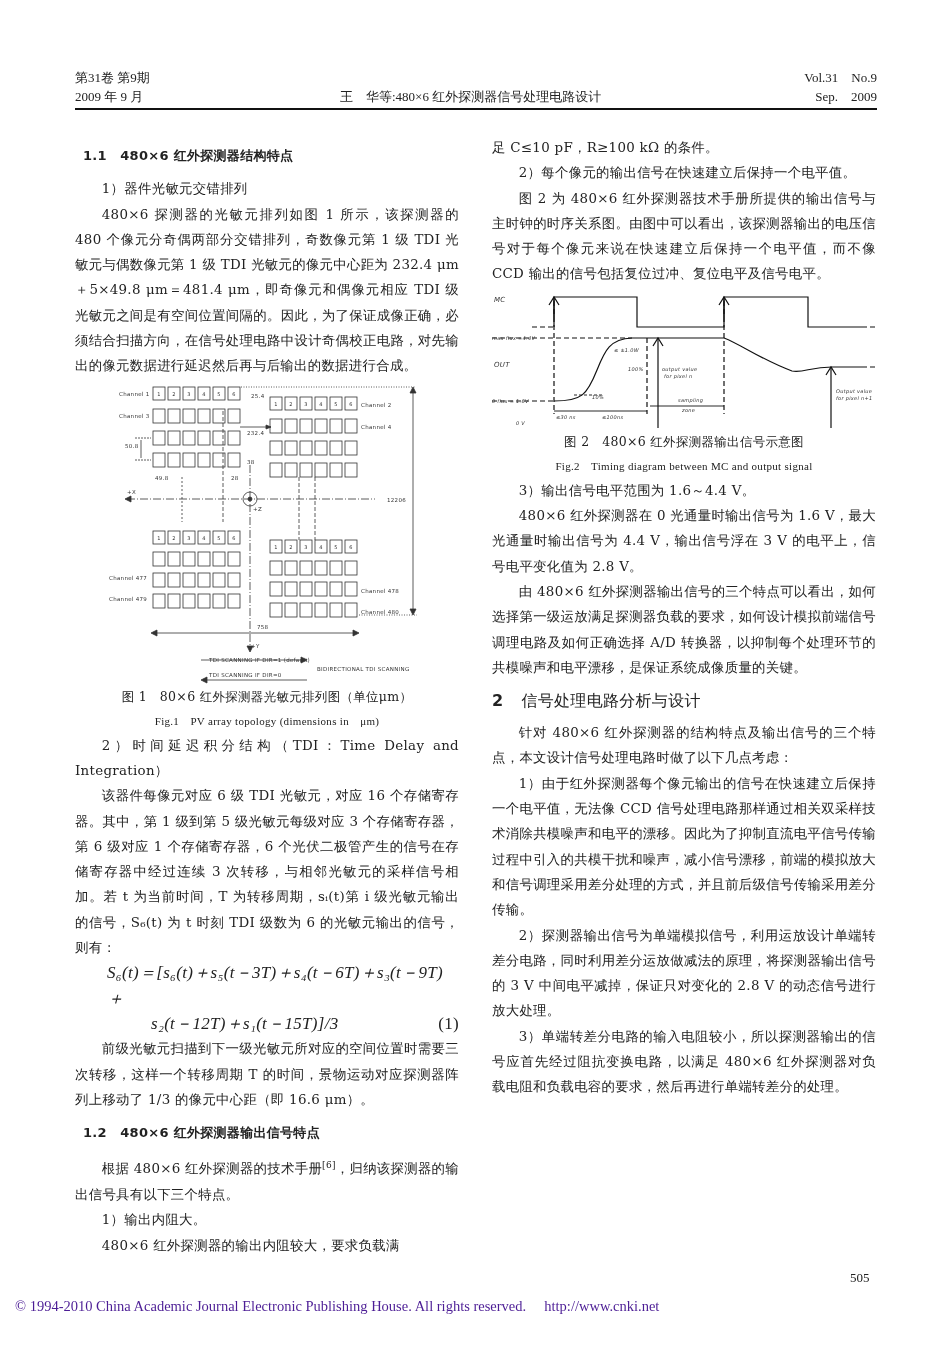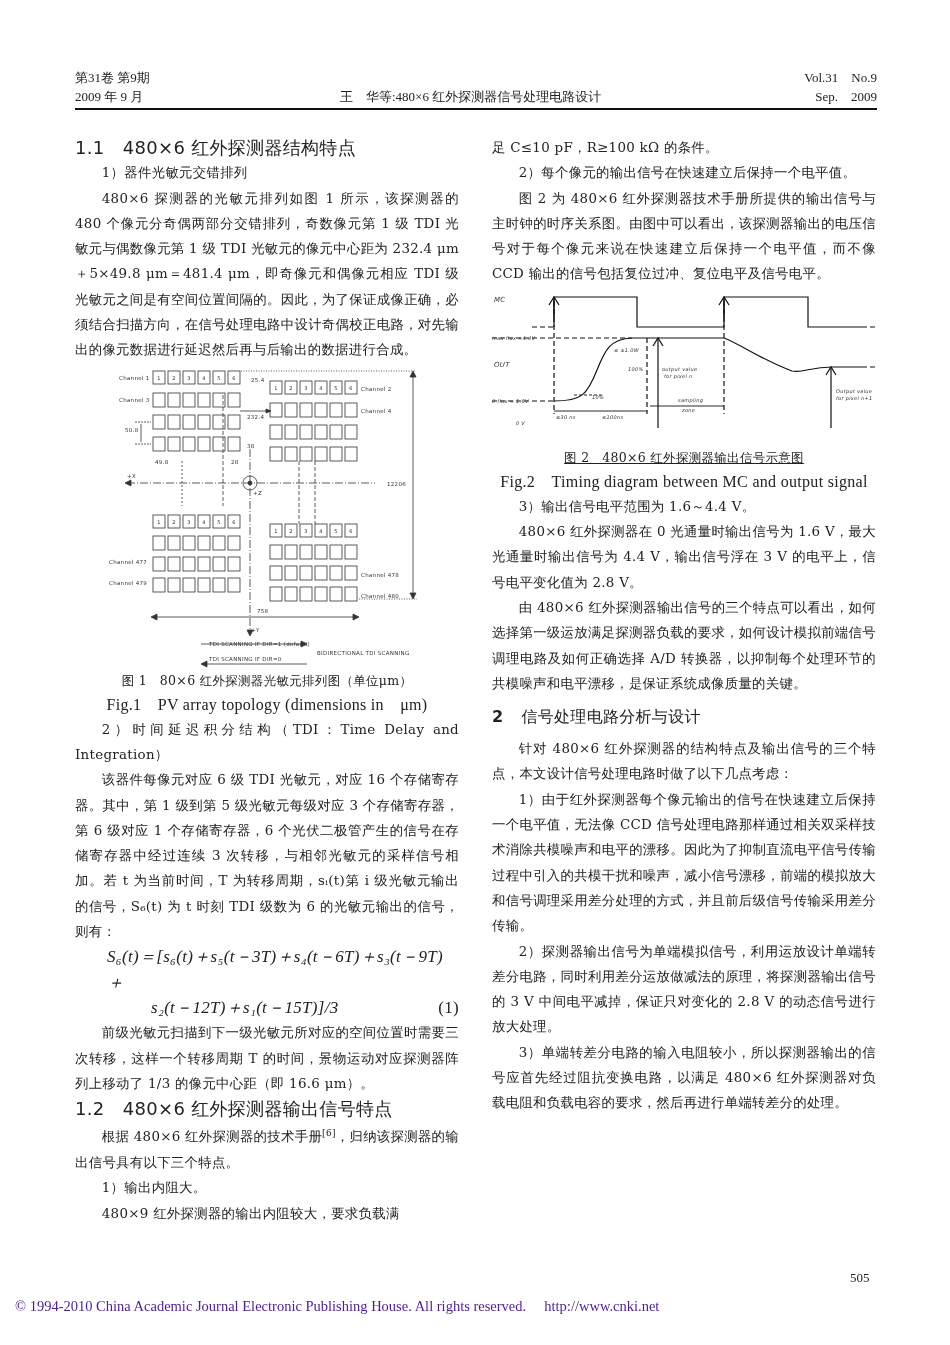--- a/index.html
+++ b/index.html
@@ -8,29 +8,29 @@
   .hdr { position: absolute; left: 75px; width: 802px; top: 68px; font-family: "Liberation Serif", serif; font-size: 13px; color: #222; }
   .hdr .row { display: flex; justify-content: space-between; height: 19px; line-height: 19px; }
   .hdr .row2 { position: relative; }
   .hdr .center { position: absolute; left: 265px; top: 0; }
   .hdr .rule { position: absolute; left: 0; right: 0; top: 40px; border-top: 2px solid #111; }
   .col { position: absolute; top: 135px; width: 384px; font-size: 13.4px; line-height: 25.3px; letter-spacing: 0.3px; }
   .col.left { left: 75px; }
   .col.right { left: 492px; }
   .p { text-align: justify; text-indent: 2em; margin: 0; }
   .p.noind { text-indent: 0; }
-  .h2 { font-family: "DejaVu Sans", sans-serif; font-weight: normal; font-size: 18px; margin: 0; }
+  .h2 { font-family: "DejaVu Sans", sans-serif; font-weight: bold; font-size: 13px; margin: 8px; }
   .h1 { font-family: "DejaVu Sans", sans-serif; font-size: 16px; margin: 6px 0 4px 0; line-height: 30px; }
   .h1 b { margin-right: 18px; }
   .sub { text-indent: 2em; margin: 0; }
   .eq { margin: 0; padding-left: 32px; font-family: "Liberation Serif", serif; font-style: italic; font-size: 17px; }
   .eq .num { float: right; font-style: normal; }
   .fig { position: relative; margin: 6px 0 0 0; }
   .cap { text-align: center; font-size: 12.5px; line-height: 24px; margin: 0; }
-  .cap.en { font-family: "Liberation Serif", serif; font-size: 16px; }
+  .cap.en { font-family: "Liberation Serif", serif; font-size: 11px; }
   sup { font-size: 9px; }
   .pageno { position: absolute; left: 850px; top: 1270px; font-family: "Liberation Serif", serif; font-size: 13px; }
   .copyright { position: absolute; left: 15px; top: 1297px; font-family: "Liberation Serif", serif; font-size: 14.5px; color: #4c1d95; white-space: nowrap; }
   svg text { font-family: "DejaVu Sans", sans-serif; }
 </style>
 </head>
 <body>
 
 <div class="hdr">
   <div class="row">
@@ -250,21 +250,21 @@
   <p class="eq" style="padding-left:76px;">
     <span>s₂(t－12T)＋s₁(t－15T)]/3</span>
     <span class="num">(1)</span>
   </p>
   <p class="p">前级光敏元扫描到下一级光敏元所对应的空间位置时需要三次转移，这样一个转移周期 T 的时间，景物运动对应探测器阵列上移动了 1/3 的像元中心距（即 16.6 μm）。</p>
   <p class="h2">1.2　480×6 红外探测器输出信号特点</p>
   <p class="p">
     <span>根据 480×6 红外探测器的技术手册</span><sup>[6]</sup><span>，归纳该探测器的输出信号具有以下三个特点。</span>
   </p>
   <p class="sub">1）输出内阻大。</p>
-  <p class="p">480×9 红外探测器的输出内阻较大，要求负载满</p>
+  <p class="p">480×6 红外探测器的输出内阻较大，要求负载满</p>
 </div>
 
 <div class="col right">
   <p class="p noind">足 C≤10 pF，R≥100 kΩ 的条件。</p>
   <p class="p">2）每个像元的输出信号在快速建立后保持一个电平值。</p>
   <p class="p">图 2 为 480×6 红外探测器技术手册所提供的输出信号与主时钟的时序关系图。由图中可以看出，该探测器输出的电压信号对于每个像元来说在快速建立后保持一个电平值，而不像 CCD 输出的信号包括复位过冲、复位电平及信号电平。</p>
 
   <div class="fig" style="height:133px; margin-top:8px;text-decoration:underline;">
     <svg width="384" height="133" viewBox="0 0 384 133">
       <g stroke="#111" fill="none" stroke-width="1.2">
@@ -309,21 +309,21 @@
         <text x="110" y="124" font-size="5">≤100ns</text>
         <text x="170" y="76" font-size="5">output value</text>
         <text x="172" y="83" font-size="5">for pixel n</text>
         <text x="186" y="107" font-size="5">sampling</text>
         <text x="190" y="117" font-size="5">zone</text>
         <text x="344" y="98" font-size="5">Output value</text>
         <text x="344" y="105" font-size="5">for pixel n+1</text>
       </g>
     </svg>
   </div>
-  <p class="cap" style="margin-top:18px;text-decoration:underline;">图 2　480×6 红外探测器输出信号示意图</p>
+  <p class="cap" style="margin-top:2px;">图 2　480×6 红外探测器输出信号示意图</p>
   <p class="cap en">Fig.2　Timing diagram between MC and output signal</p>
 
   <p class="sub">3）输出信号电平范围为 1.6～4.4 V。</p>
   <p class="p">480×6 红外探测器在 0 光通量时输出信号为 1.6 V，最大光通量时输出信号为 4.4 V，输出信号浮在 3 V 的电平上，信号电平变化值为 2.8 V。</p>
   <p class="p">由 480×6 红外探测器输出信号的三个特点可以看出，如何选择第一级运放满足探测器负载的要求，如何设计模拟前端信号调理电路及如何正确选择 A/D 转换器，以抑制每个处理环节的共模噪声和电平漂移，是保证系统成像质量的关键。</p>
 
   <p class="h1">
     <b>2</b><span>信号处理电路分析与设计</span>
   </p>
   <p class="p">针对 480×6 红外探测器的结构特点及输出信号的三个特点，本文设计信号处理电路时做了以下几点考虑：</p>

